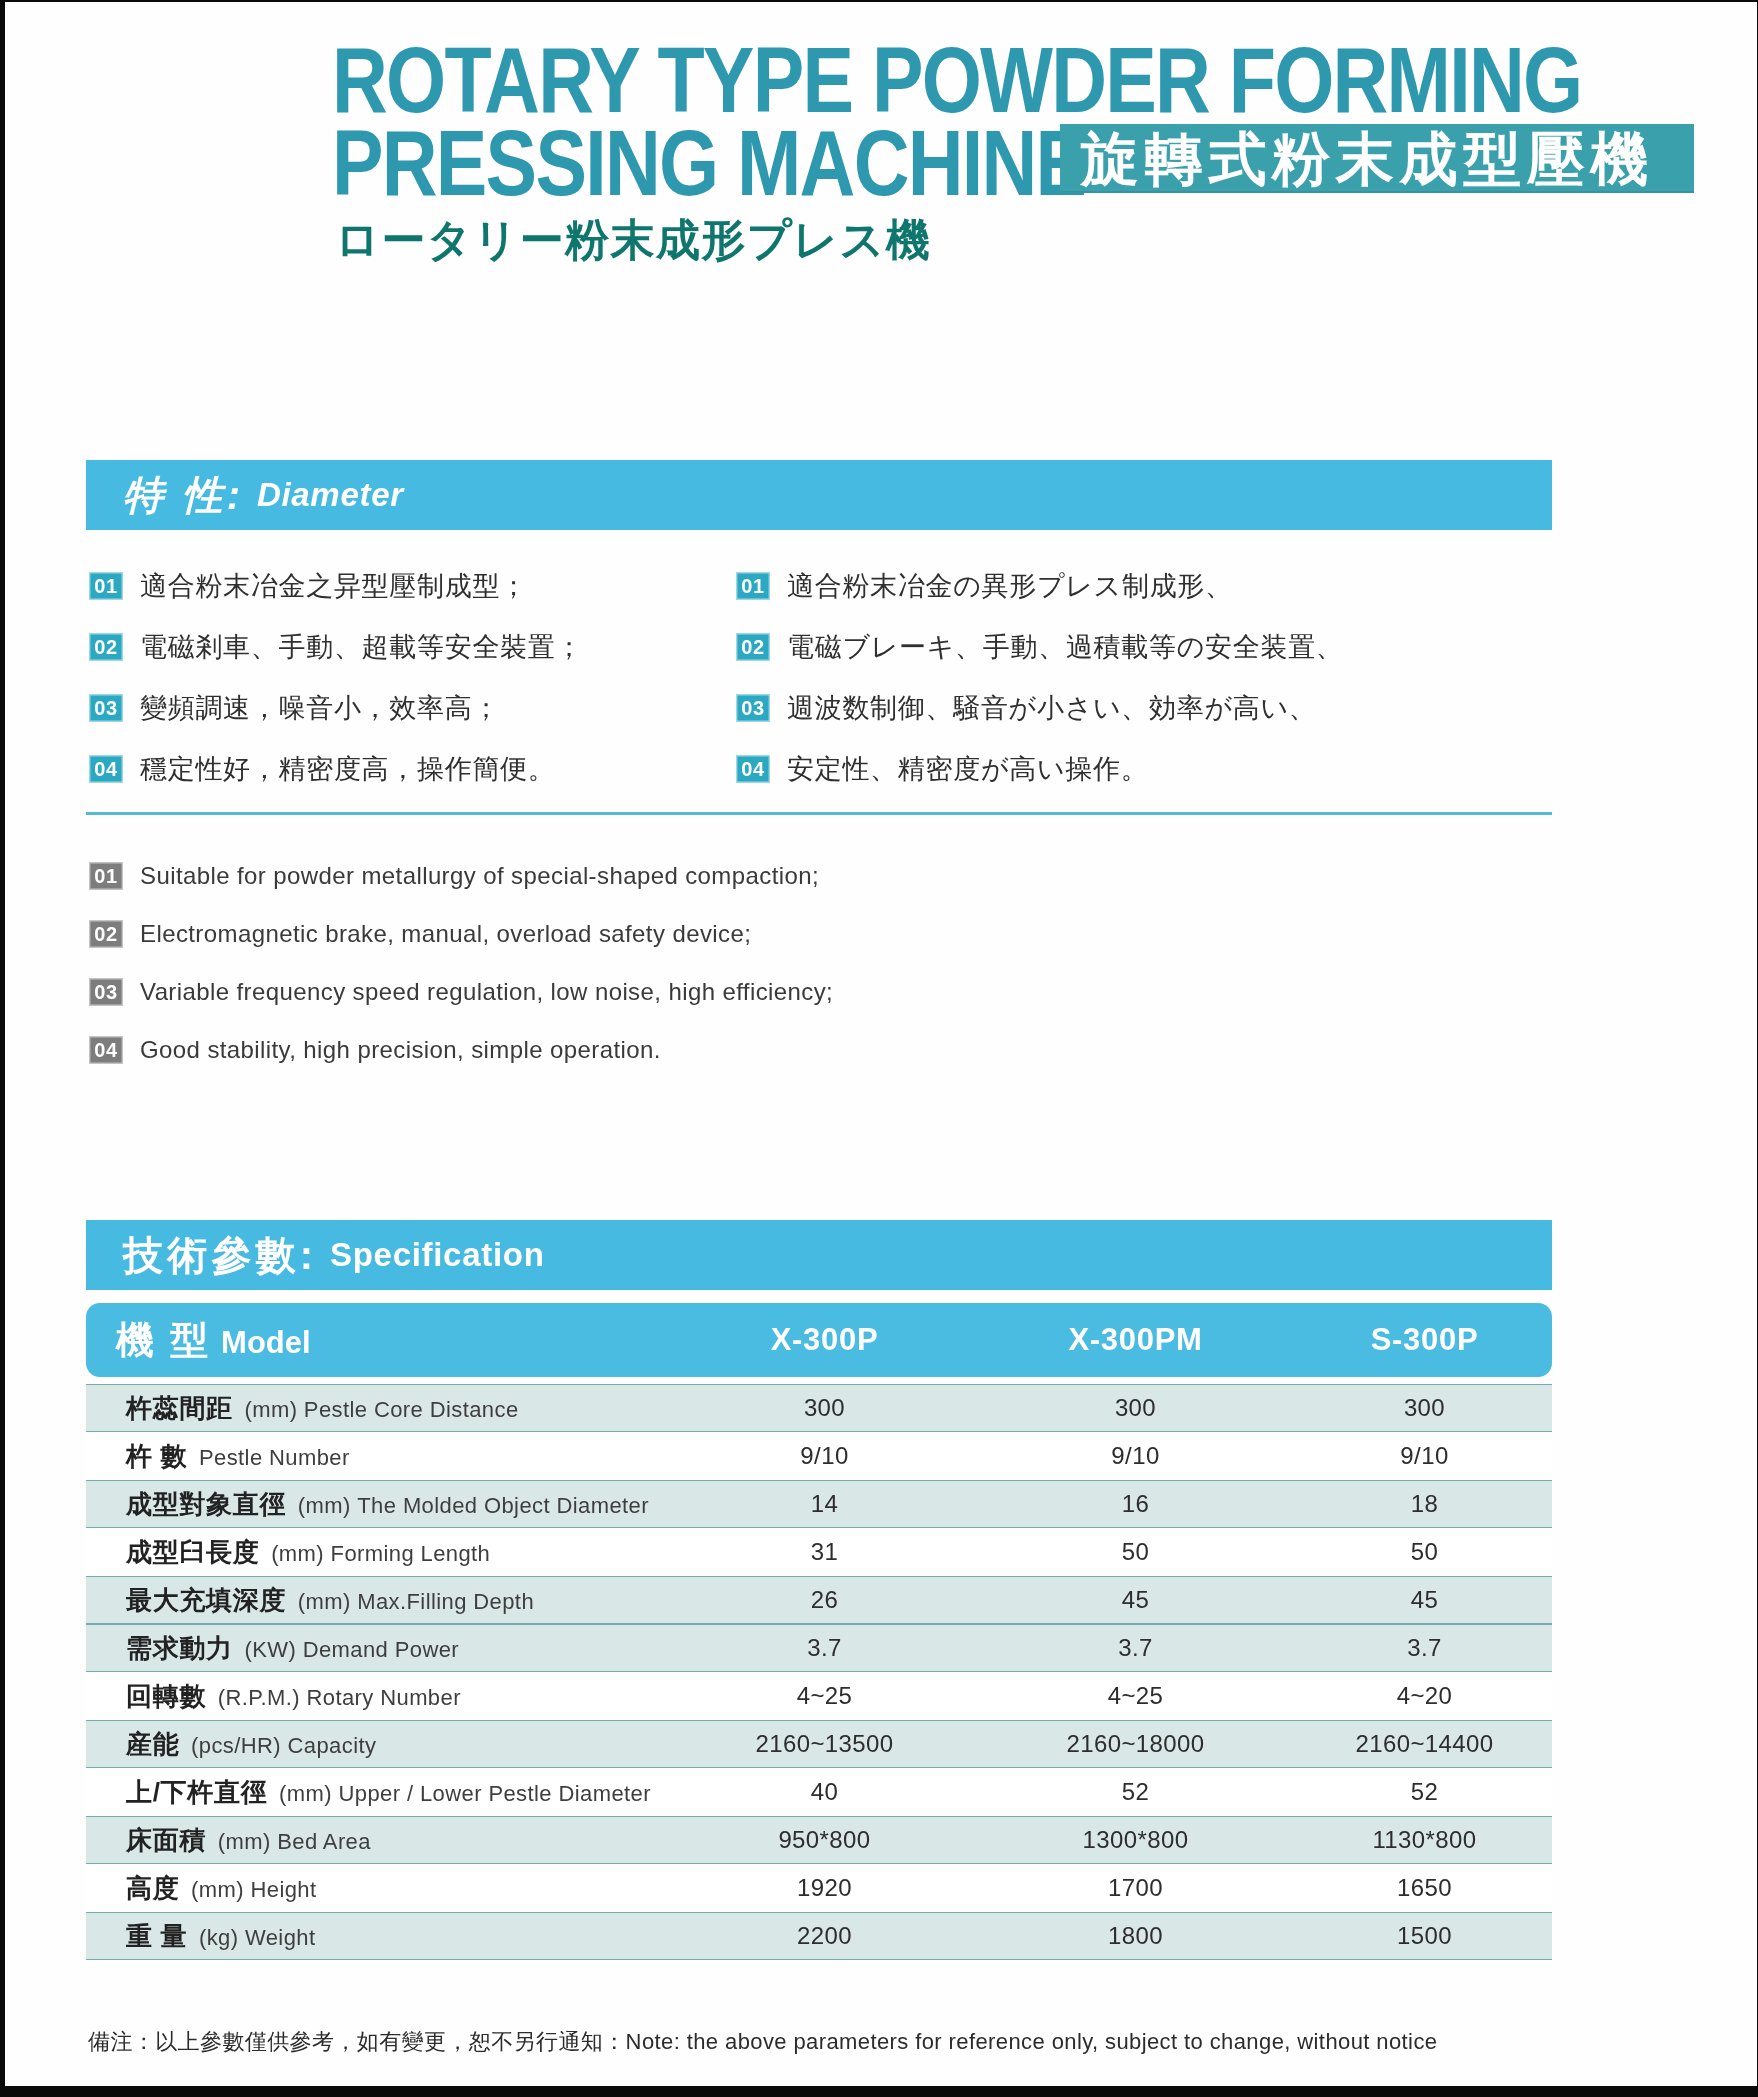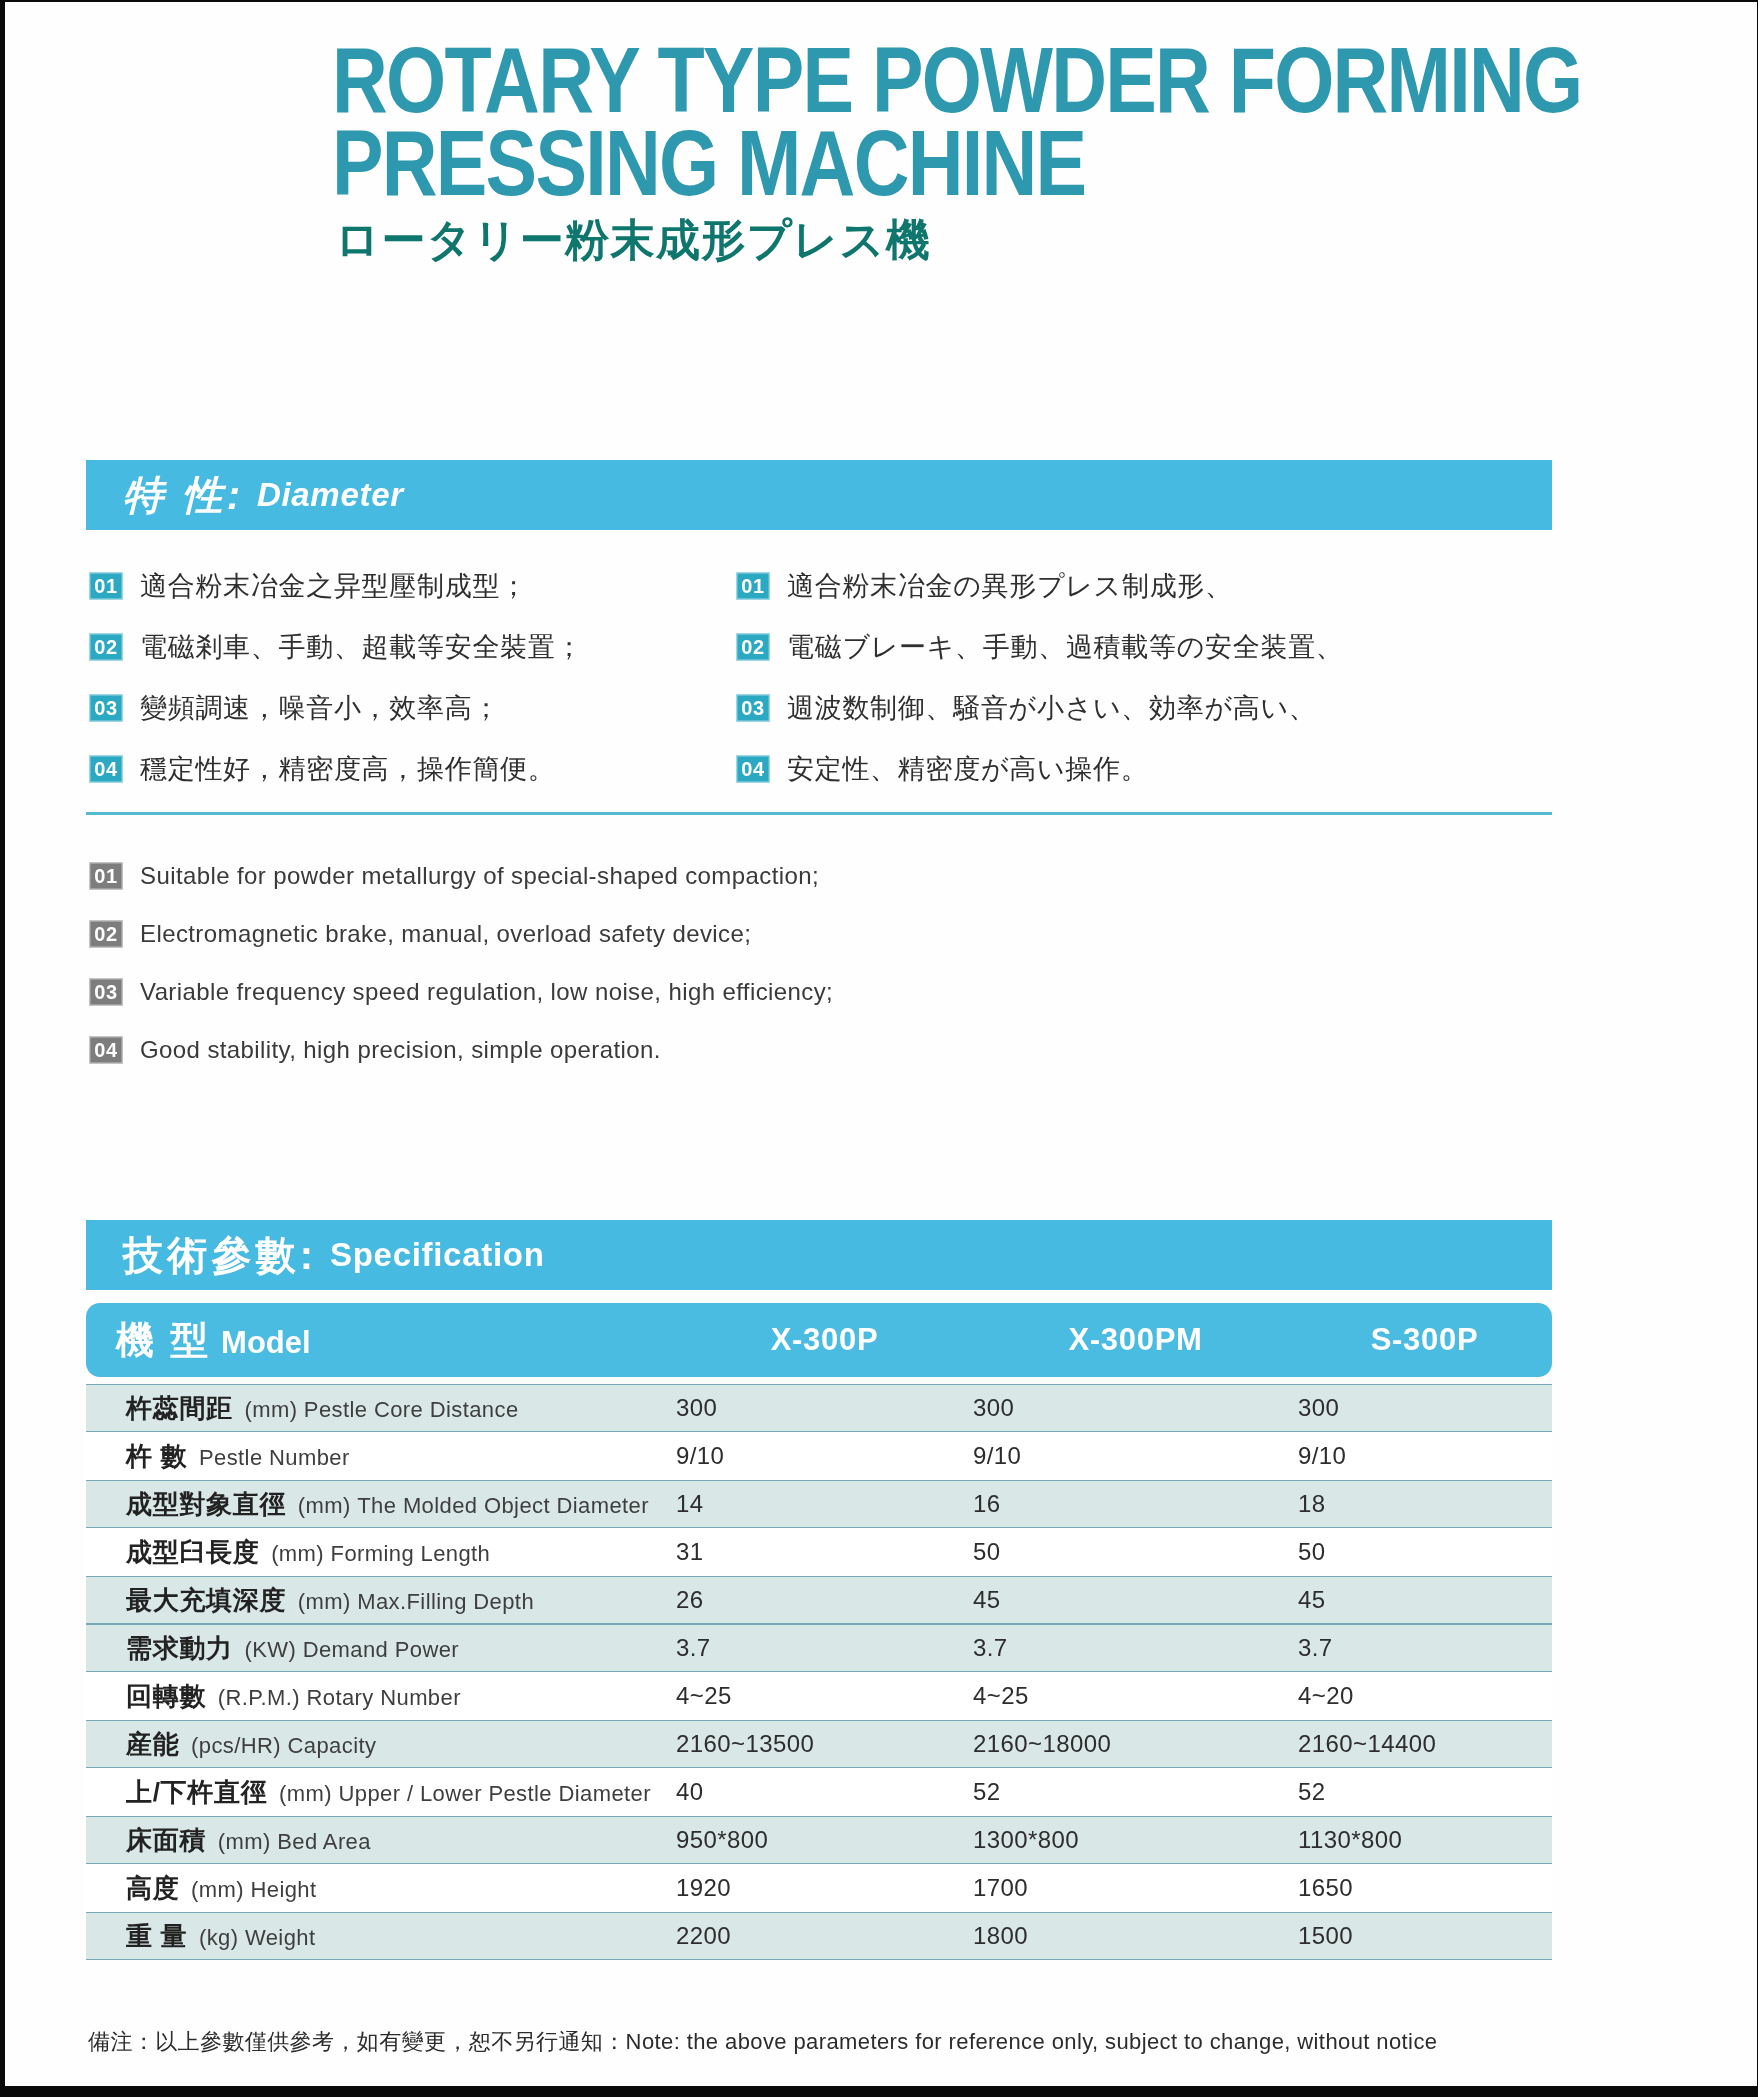--- a/index.html
+++ b/index.html
@@ -63,35 +63,36 @@
   .th-col{font-size:31px; font-weight:bold; text-align:center; letter-spacing:0.7px;}
   .t-body{position:absolute; left:81px; top:1382px; width:1466px;}
   .t-row{
     display:grid; grid-template-columns:590px 297px 325px 253px; align-items:center;
     height:48px; box-sizing:border-box; background:#ffffff;
   }
   .t-row.teal{background:#d9e8e7; border-top:1.4px solid #74abb1; border-bottom:1.4px solid #74abb1;}
   .t-label{padding-left:40px; white-space:nowrap;}
   .t-label .cjk{font-size:26px; font-weight:bold; color:#222222; letter-spacing:0.7px;}
   .t-label .en{font-size:22px; font-weight:normal; color:#3e3e3e; margin-left:8.5px; letter-spacing:0.4px;}
-  .t-val{font-size:24px; color:#2d2d2d; letter-spacing:0.4px;}
+  .t-val{text-align:center; font-size:24px; color:#2d2d2d; letter-spacing:0.4px;}
   .note{
     position:absolute; left:83px; top:2025px; font-size:22px; color:#2c2c2c;
     letter-spacing:0.4px; white-space:nowrap;
   }
 </style>
 </head>
 <body>
 
 <div class="page">
 
   <div class="title-en">
     <div>ROTARY TYPE POWDER FORMING</div>
     <div>PRESSING MACHINE</div>
   </div>
+  <div class="title-zh-box">旋轉式粉末成型壓機</div>
   <div class="title-jp">ロータリー粉末成形プレス機</div>
 
   <div class="banner banner-features">
     <span class="cjk">特 性:</span>
     <span class="lat">Diameter</span>
   </div>
 
   <div class="feat-col feat-col-left" id="feat-left">
   <div class="feat-item">
     <span class="badge">01</span>

